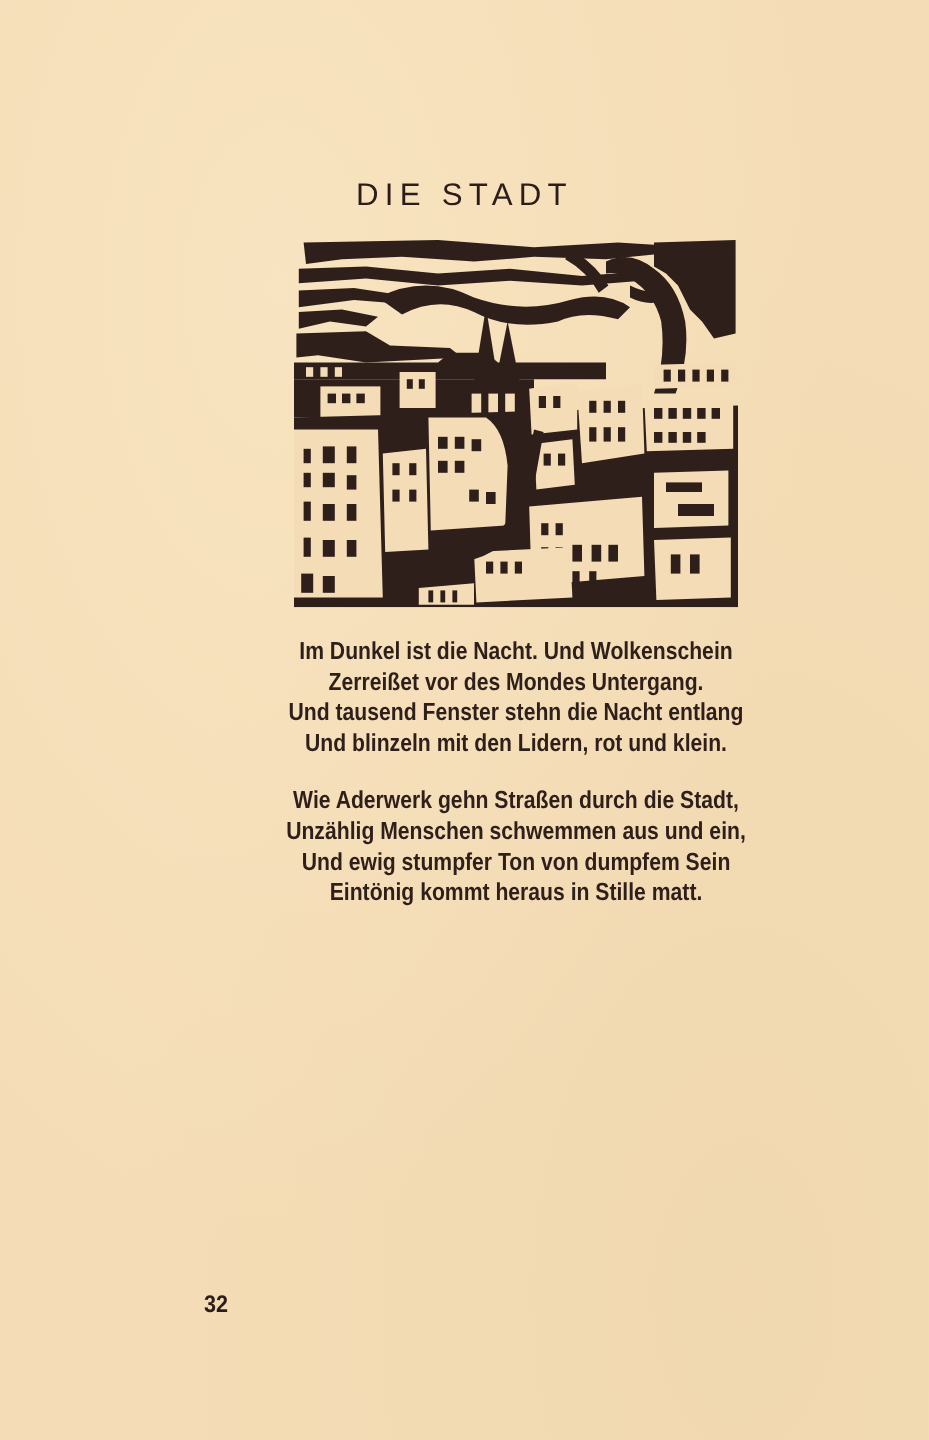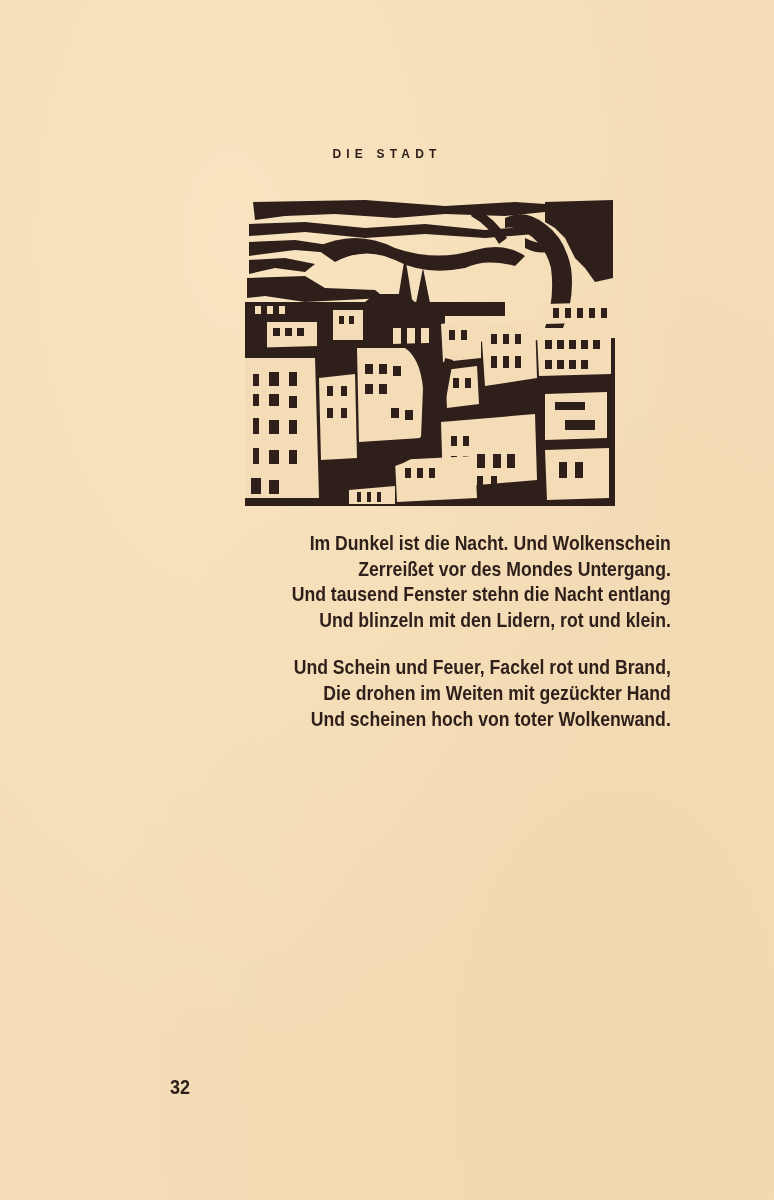--- a/index.html
+++ b/index.html
@@ -22,40 +22,40 @@
         radial-gradient(ellipse at 30% 20%, rgba(255,240,210,0.35), rgba(0,0,0,0) 60%),
         radial-gradient(ellipse at 80% 90%, rgba(230,200,160,0.25), rgba(0,0,0,0) 60%),
         #f4ddb6;
     }
     .title {
       position: absolute;
       left: 0;
       width: 100%;
       top: 147px;
       text-align: center;
-      font-weight: 700;
-      font-size: 12px;
+      font-weight: 400;
+      font-size: 26px;
       letter-spacing: 5.2px;
       padding-left: 0;
       box-sizing: border-box;
       color: #2c1d1a;
     }
     .woodcut {
       position: absolute;
       left: 245px;
       top: 198px;
       width: 370px;
       height: 308px;
     }
     .poem {
       position: absolute;
       left: 150px;
       width: 560px;
       top: 530px;
-      text-align: right;
+      text-align: center;
     }
     .stanza {
       margin: 0 0 21.5px 0;
     }
     .line {
       display: block;
       font-weight: 700;
       font-size: 20.5px;
       line-height: 25.7px;
       height: 25.7px;
@@ -215,21 +215,22 @@
   </svg>
 
   <div class="poem">
     <div class="stanza">
       <span class="line">Im Dunkel ist die Nacht. Und Wolkenschein</span>
       <span class="line">Zerreißet vor des Mondes Untergang.</span>
       <span class="line">Und tausend Fenster stehn die Nacht entlang</span>
       <span class="line">Und blinzeln mit den Lidern, rot und klein.</span>
     </div>
     <div class="stanza">
-      <span class="line">Und Schein und Feuer, Fackel rot und Brand,</span>
-      <span class="line">Die drohen im Weiten mit gezückter Hand</span>
-      <span class="line">Und scheinen hoch von toter Wolkenwand.</span>
+      <span class="line">Wie Aderwerk gehn Straßen durch die Stadt,</span>
+      <span class="line">Unzählig Menschen schwemmen aus und ein,</span>
+      <span class="line">Und ewig stumpfer Ton von dumpfem Sein</span>
+      <span class="line">Eintönig kommt heraus in Stille matt.</span>
     </div>
   </div>
 
   <div class="page-number">32</div>
 
 </div>
 
 </body></html>

